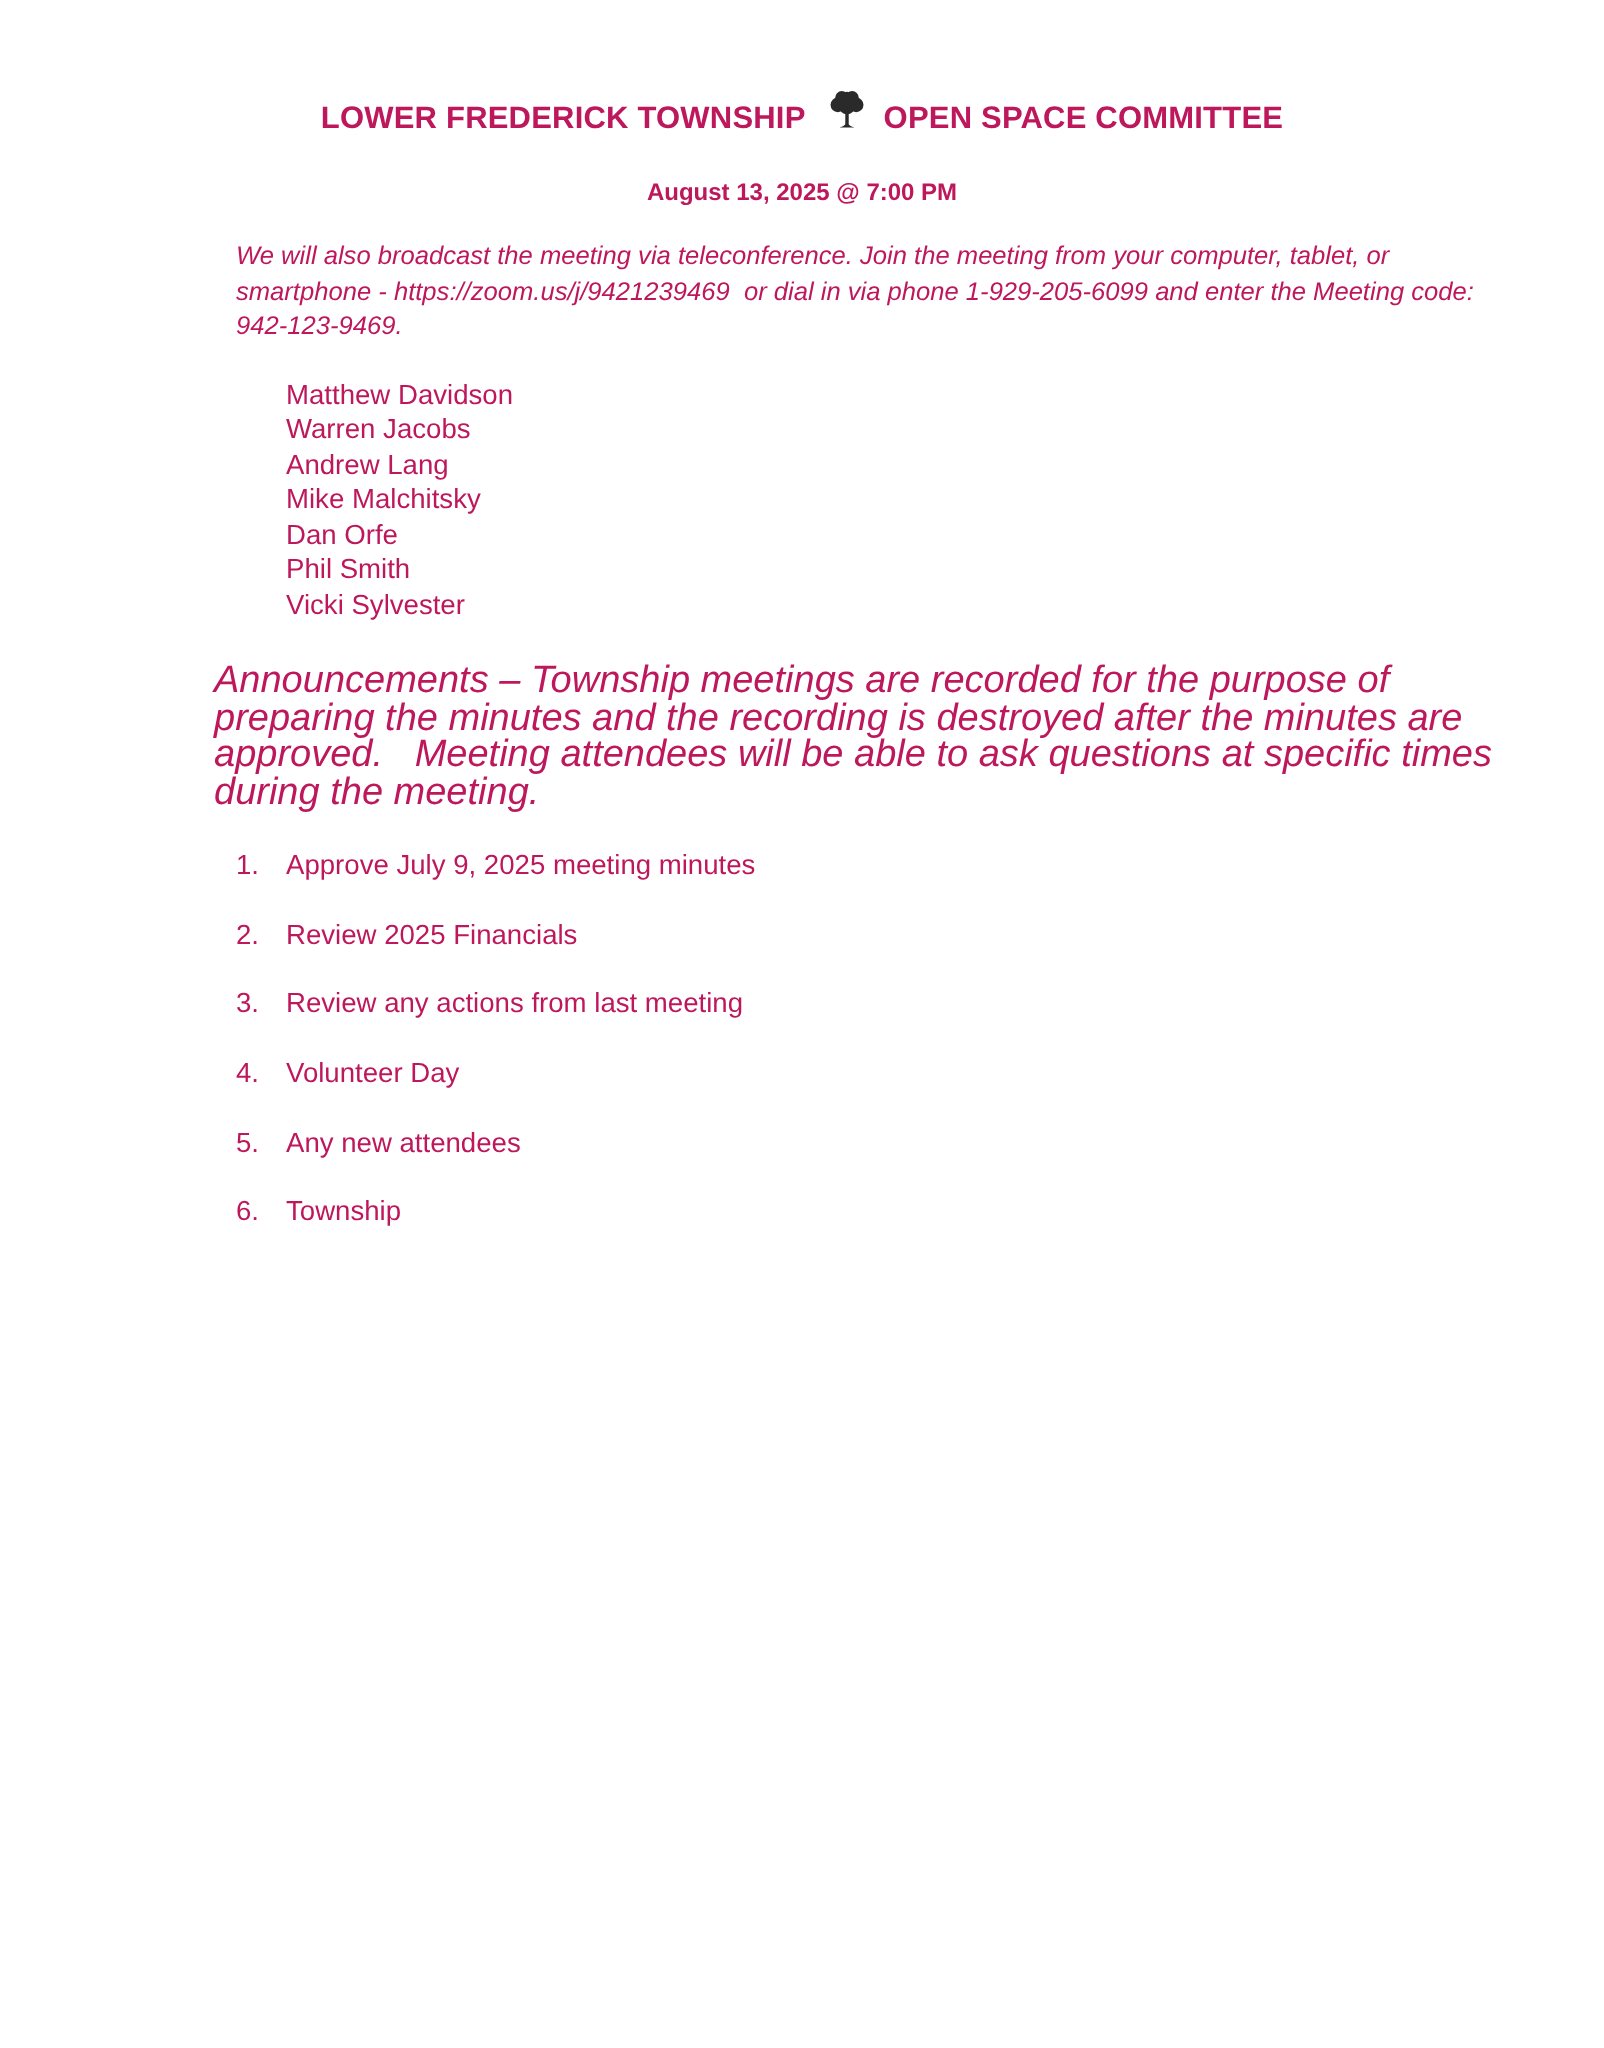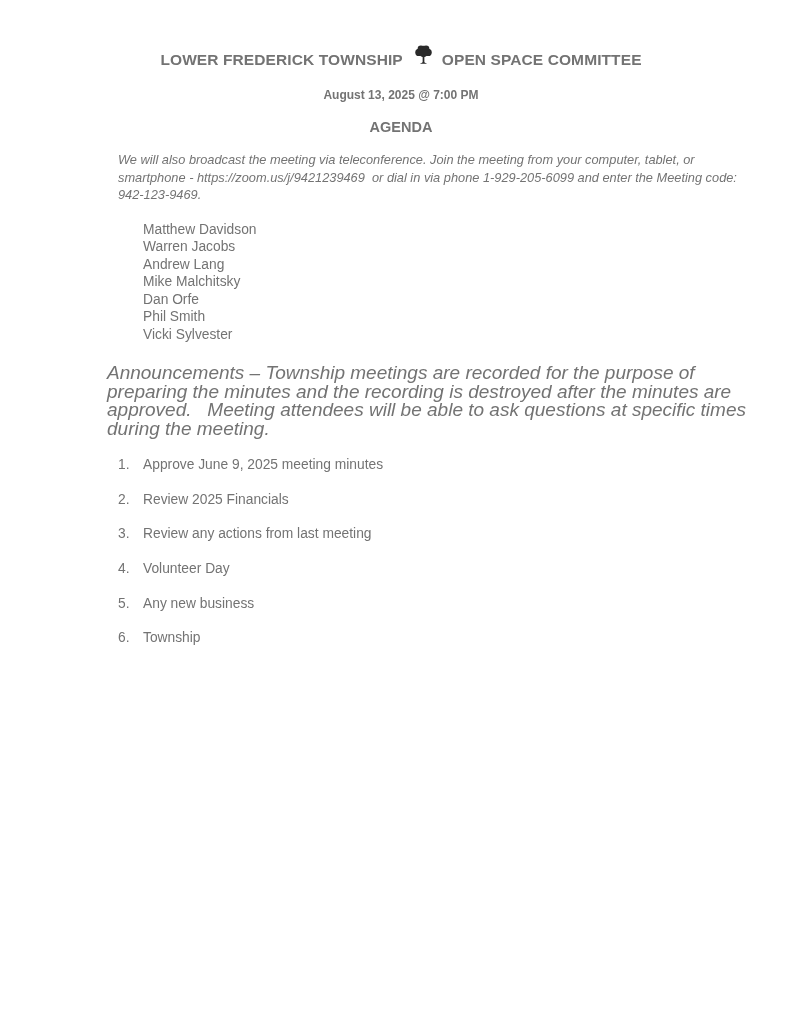--- a/index.html
+++ b/index.html
@@ -3,21 +3,21 @@
 <meta charset="utf-8">
 <style>
   * { box-sizing: border-box; }
   html, body { margin: 0; padding: 0; background: #ffffff; }
   .page {
     width: 802px;
     height: 1024px;
     margin: 0 auto;
     background: #ffffff;
     font-family: "Liberation Sans", sans-serif;
-    color: #737373;
+    color: #be185d;
     padding: 44px 62px 0 62px;
     overflow: hidden;
   }
   .doc-title {
     text-align: center;
     font-weight: bold;
     font-size: 15.5px;
     line-height: 22px;
     letter-spacing: 0.1px;
     white-space: nowrap;
@@ -93,21 +93,20 @@
             <circle cx="14.7" cy="5" r="3.4"></circle>
             <circle cx="12" cy="9.5" r="4.2"></circle>
             <rect x="11.1" y="11" width="1.8" height="8.5"></rect>
             <path d="M12 17.5 C 11.6 19.5 9.5 20.2 8.2 20.6 L 15.8 20.6 C 14.5 20.2 12.4 19.5 12 17.5 Z"></path>
           </g>
         </svg></span><span class="title-text">OPEN SPACE COMMITTEE</span>
   </div>
 
   <div class="doc-datetime">August 13, 2025 @ 7:00 PM</div>
 
-  <div class="doc-agenda">AGENDA</div>
 
   <p class="tele-note">We will also broadcast the meeting via teleconference. Join the meeting from your computer, tablet, or smartphone - https://zoom.us/j/9421239469 &nbsp;or dial in via phone 1-929-205-6099 and enter the Meeting code: 942-123-9469.</p>
 
 
   <div class="members-block">
     <ul class="members-list">
       <li>Matthew Davidson</li>
       <li>Warren Jacobs</li>
       <li>Andrew Lang</li>
       <li>Mike Malchitsky</li>
@@ -115,37 +114,37 @@
       <li>Phil Smith</li>
       <li>Vicki Sylvester</li>
     </ul>
   </div>
 
   <p class="announcements">Announcements – Township meetings are recorded for the purpose of preparing the minutes and the recording is destroyed after the minutes are approved. &nbsp;&nbsp;Meeting attendees will be able to ask questions at specific times during the meeting.</p>
 
   <div class="agenda-list">
     <div class="agenda-item">
       <span class="num">1.</span>
-      <span class="txt">Approve June 9, 2025 meeting minutes</span>
+      <span class="txt">Approve July 9, 2025 meeting minutes</span>
     </div>
     <div class="agenda-item">
       <span class="num">2.</span>
       <span class="txt">Review 2025 Financials</span>
     </div>
     <div class="agenda-item">
       <span class="num">3.</span>
       <span class="txt">Review any actions from last meeting</span>
     </div>
     <div class="agenda-item">
       <span class="num">4.</span>
       <span class="txt">Volunteer Day</span>
     </div>
     <div class="agenda-item">
       <span class="num">5.</span>
-      <span class="txt">Any new business</span>
+      <span class="txt">Any new attendees</span>
     </div>
     <div class="agenda-item">
       <span class="num">6.</span>
       <span class="txt">Township</span>
     </div>
   </div>
 
 </div>
 
 </body></html>

